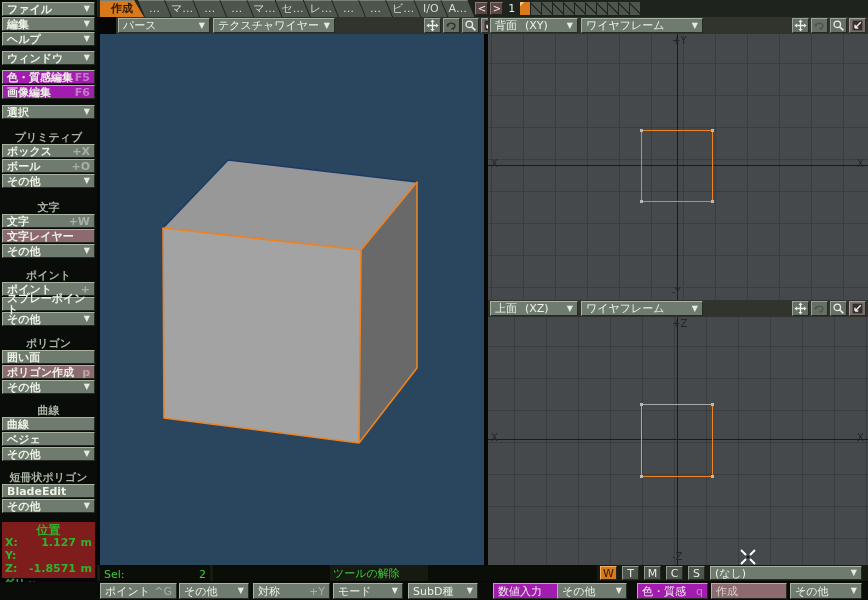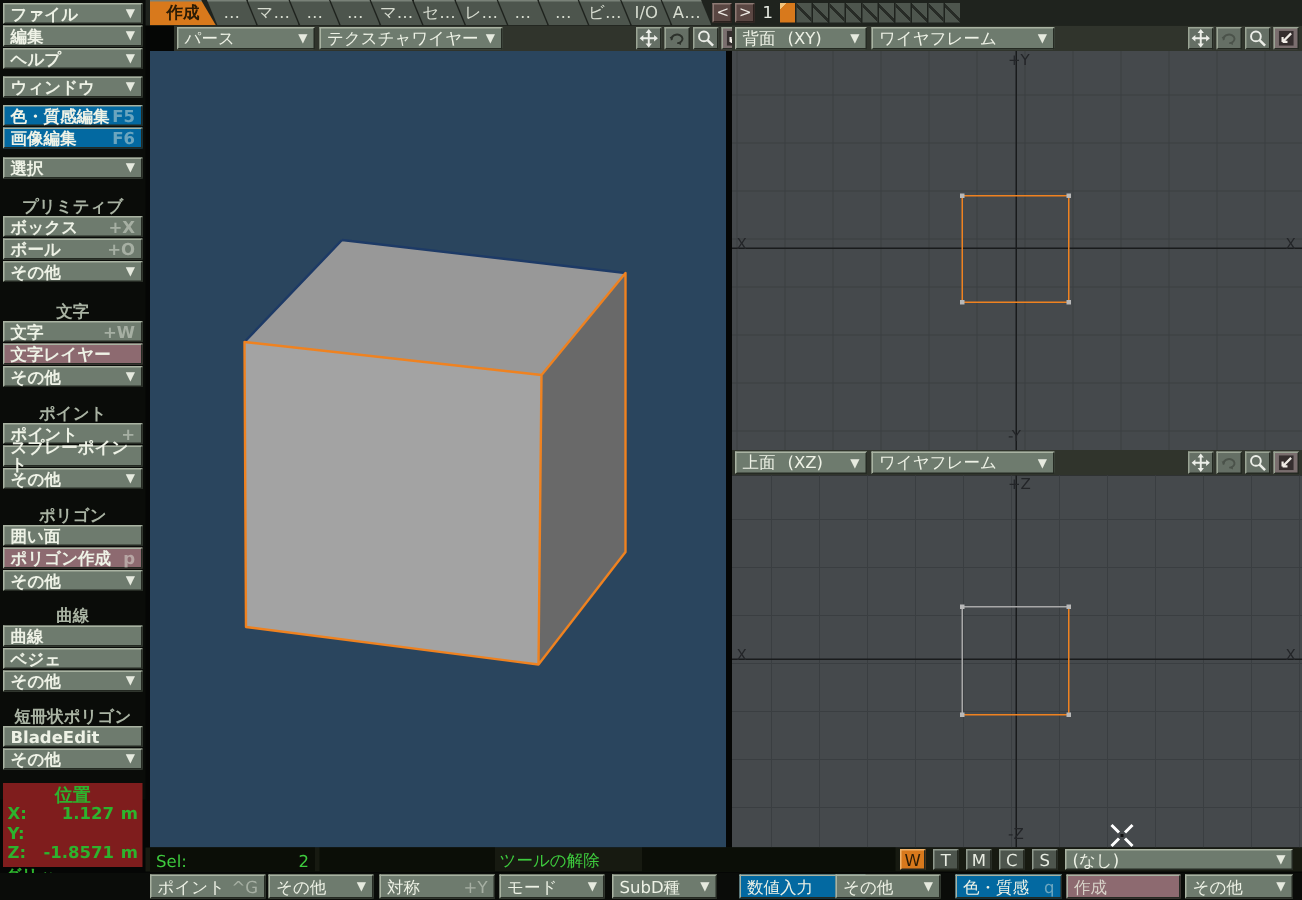--- a/index.html
+++ b/index.html
@@ -6,21 +6,21 @@
   body{width:868px;height:600px;background:#050605;position:relative;overflow:hidden;
        font-family:"DejaVu Sans","Liberation Sans",sans-serif;font-size:11px;-webkit-font-smoothing:none;}
   .abs{position:absolute;}
   
   .btn{background:#6e7b6e;border-top:1px solid #a9b3a2;border-left:1px solid #a9b3a2;
        border-right:1px solid #252a23;border-bottom:1px solid #252a23;color:#eef2e6;
        display:flex;align-items:center;padding:0 4px;box-sizing:border-box;height:14px;line-height:1;cursor:default;}
   .btn .sc{margin-left:auto;color:rgba(235,240,228,.45);}
   .btn .caret{margin-left:auto;color:#e6eadf;font-size:8px;}
   .caret::after{content:"▼";}
-  .btn.teal{background:#0369a1;justify-content:center;}
+  .btn.teal{background:#a21caf;justify-content:center;}
   .btn.pink{background:#8d6a70;}
   
   #sidebar{left:0;top:0;width:97px;height:533px;background:#0a0c09;font-weight:bold;}
   #sidebar .flow{padding-top:2px;}
   .sb-btn{width:93px;margin:0 0 1px 2px;}
   .sec-h{color:#a9b3a3;height:11px;text-align:center;margin-bottom:1px;font-size:11px;line-height:11px;}
   .sp4{height:4px}.sp5{height:5px}.sp10{height:10px}.sp11{height:11px}.sp12{height:12px}.sp13{height:13px}
   #pos-panel{left:2px;top:522px;width:93px;height:56px;background:#7f1d1d;color:#2db32d;}
   #pos-panel .t{text-align:center;font-size:12px;height:14px;}
   #pos-panel .row{display:flex;padding:0 3px;height:13px;align-items:center;}

